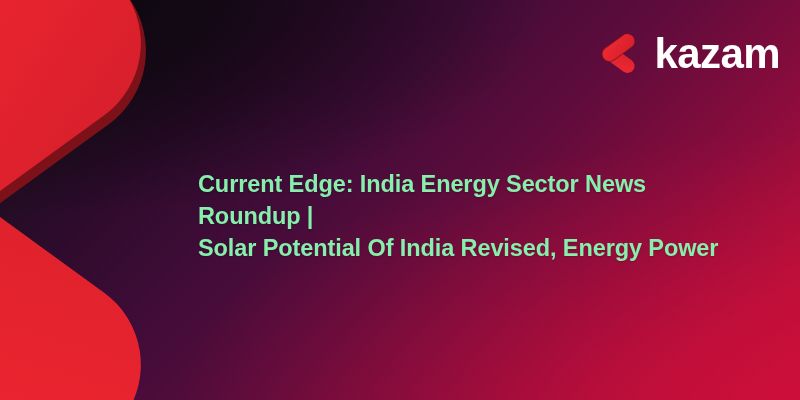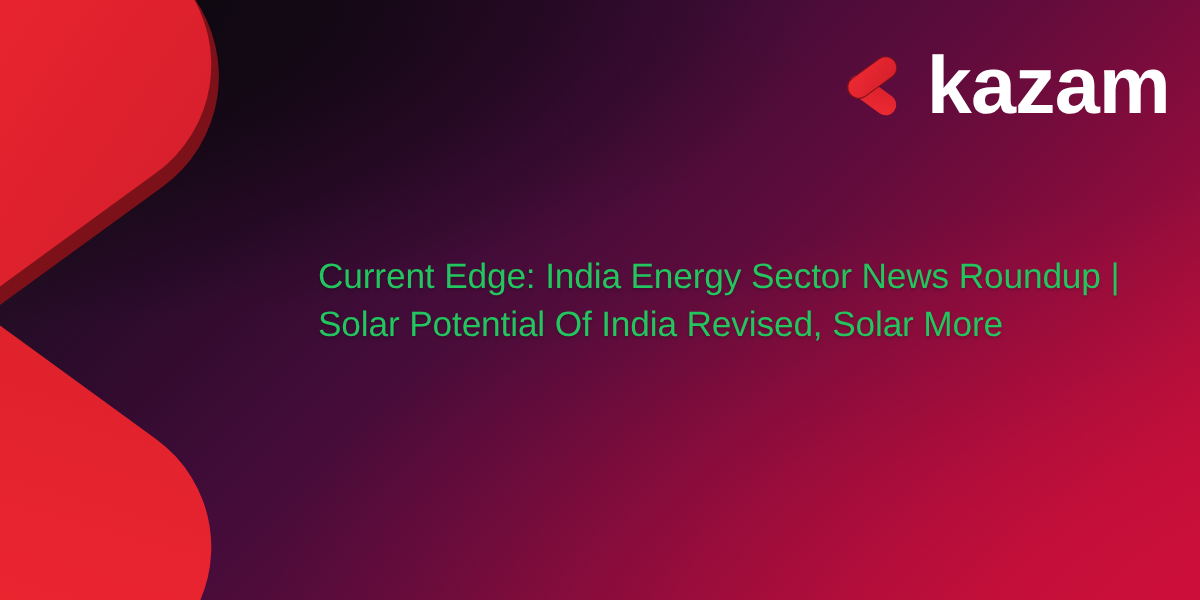--- a/index.html
+++ b/index.html
@@ -64,38 +64,38 @@
   }
   .mark-small {
     width: 47px;
     height: 47px;
     flex: 0 0 auto;
   }
   .mark-small svg { display: block; width: 100%; height: 100%; }
   .wordmark {
     color: #ffffff;
     font-family: "Liberation Sans", sans-serif;
-    font-size: 54px;
+    font-size: 42px;
     font-weight: 700;
     letter-spacing: -0.6px;
     line-height: 1;
     white-space: nowrap;
     -webkit-font-smoothing: antialiased;
   }
 
   
   .headline {
     position: absolute;
-    left: 212px;
+    left: 198px;
     top: 152px;
     width: 545px;
-    color: #22c55e;
+    color: #86efac;
     font-family: "Liberation Sans", sans-serif;
     font-size: 23.5px;
-    font-weight: 400;
+    font-weight: 700;
     line-height: 32px;
     letter-spacing: -0.1px;
     text-shadow: 0 1px 2px rgba(0,0,0,0.18);
   }
 </style>
 </head>
 <body>
 
 <div class="banner">
 
@@ -153,16 +153,16 @@
         <g transform="rotate(-36 50 50)">
           <rect x="12" y="20" width="77" height="30" rx="15" ry="15" fill="url(#smTop)"></rect>
         </g>
       </svg>
     </span>
     <span class="wordmark">kazam</span>
   </div>
 
   <h1 class="headline">
     <span>Current Edge: India Energy Sector News Roundup |</span><br>
-    <span>Solar Potential Of India Revised, Solar More</span><br>
+    <span>Solar Potential Of India Revised, Energy Power</span><br>
   </h1>
 
 </div>
 
 </body></html>

